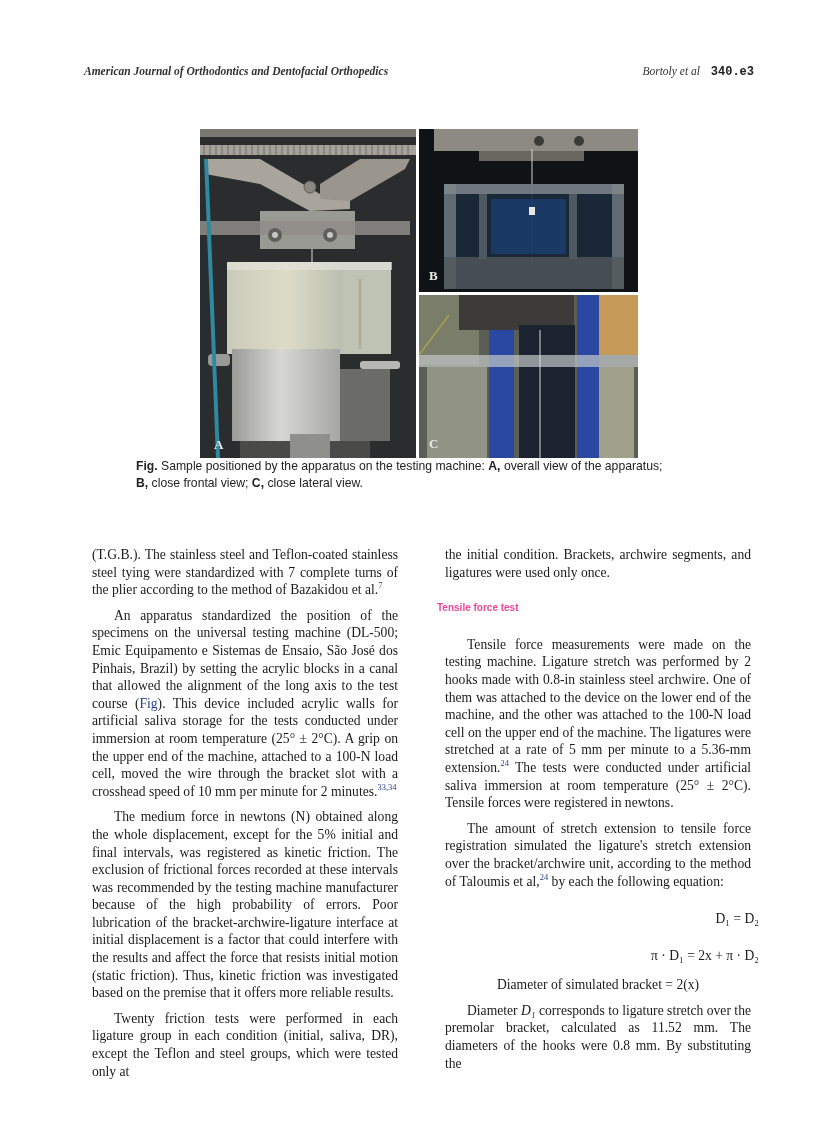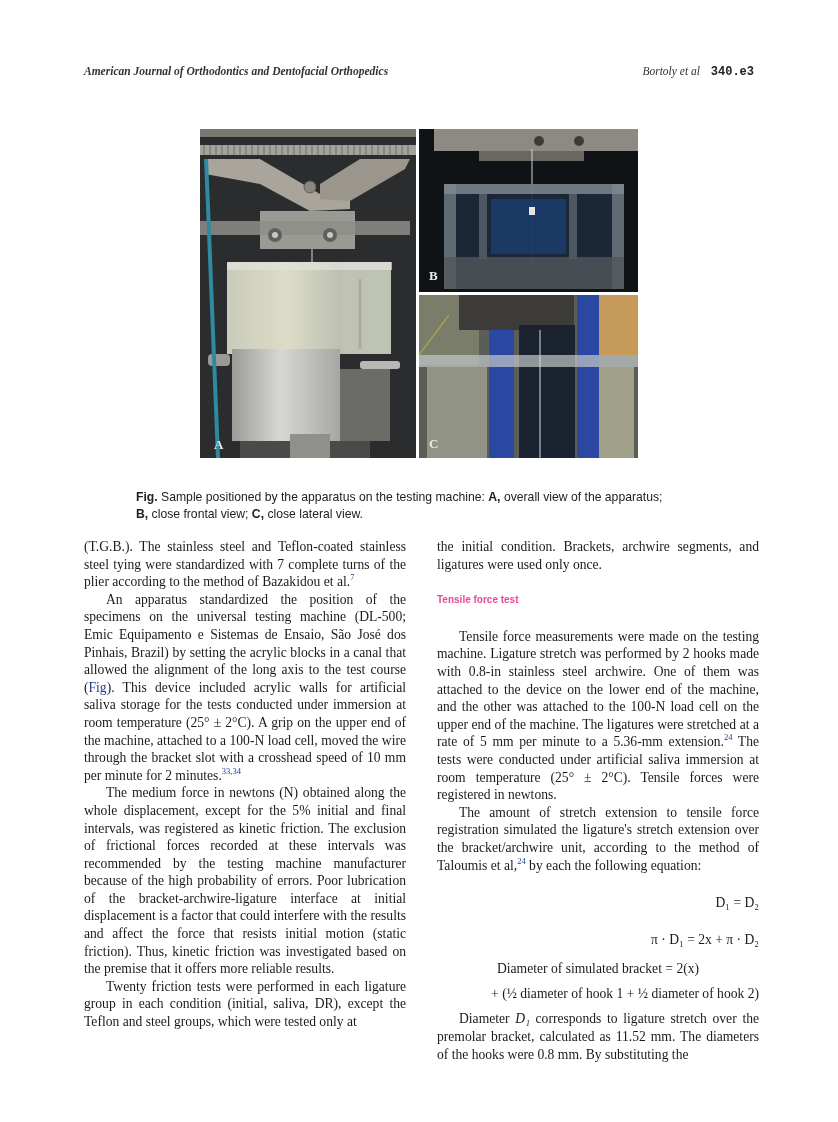--- a/index.html
+++ b/index.html
@@ -9,27 +9,27 @@
   .hdr-right .auth { font-family: "Liberation Serif", serif; font-style: italic; margin-right: 8px; }
   .hdr-right .pg { font-family: Liberation Mono, monospace; font-weight: bold; font-size: 12px; color: #222; }
 
   .figure { position: absolute; left: 200px; top: 129px; width: 438px; height: 329px; background: #fff; }
   .panel { position: absolute; overflow: hidden; }
   .panel-a { left: 0; top: 0; width: 216px; height: 329px; background: #2a2a2c; }
   .panel-b { left: 219px; top: 0; width: 219px; height: 163px; background: #121416; }
   .panel-c { left: 219px; top: 166px; width: 219px; height: 163px; background: #3a3c3a; }
   .plabel { position: absolute; font-family: "Liberation Serif", serif; font-size: 13px; color: #e8e8e8; font-weight: bold; }
 
-  .caption { position: absolute; left: 136px; top: 489px; width: 620px; font-family: "Liberation Sans", sans-serif; font-size: 12.2px; line-height: 17px; color: #222; }
+  .caption { position: absolute; left: 136px; top: 458px; width: 620px; font-family: "Liberation Sans", sans-serif; font-size: 12.2px; line-height: 17px; color: #222; }
   .caption b { font-weight: bold; }
 
   .col { position: absolute; top: 538px; width: 322px; font-family: "Liberation Serif", serif; font-size: 13.6px; line-height: 17.6px; color: #1a1a1a; text-align: justify; }
   .col-left { left: 84px; }
   .col-right { left: 437px; }
-  .col p { margin: 0; }
+  .col p { margin: 8px; }
   .col p.ind { text-indent: 22px; }
   .col sup { font-size: 8.5px; line-height: 0; vertical-align: 6px; color: #223a8f; }
   .col .ref { color: #223a8f; }
   .section-head { font-family: "Liberation Sans", sans-serif; font-weight: bold; font-size: 10px; margin: 18px 0 19px 0; color: #ec4899; text-align: left; }
   .eq { text-align: right; margin: 19px 0 12px 0; }
   .eq-line { text-align: center; }
   .eq-cont { text-align: right; margin-bottom: 8px; }
 </style>
 </head>
 <body>
@@ -182,15 +182,14 @@
 </div>
 
 <div class="col col-right">
   <p>the initial condition. Brackets, archwire segments, and ligatures were used only once.</p>
   <div class="section-head">Tensile force test</div>
   <p class="ind"><span>Tensile force measurements were made on the testing machine. Ligature stretch was performed by 2 hooks made with 0.8-in stainless steel archwire. One of them was attached to the device on the lower end of the machine, and the other was attached to the 100-N load cell on the upper end of the machine. The ligatures were stretched at a rate of 5 mm per minute to a 5.36-mm extension.</span><sup>24</sup><span> The tests were conducted under artificial saliva immersion at room temperature (25° ± 2°C). Tensile forces were registered in newtons.</span></p>
   <p class="ind"><span>The amount of stretch extension to tensile force registration simulated the ligature's stretch extension over the bracket/archwire unit, according to the method of Taloumis et al,</span><sup>24</sup><span> by each the following equation:</span></p>
   <div class="eq" style="margin-top:20px;">D₁ = D₂</div>
   <div class="eq">π · D₁ = 2x + π · D₂</div>
   <div class="eq-line">Diameter of simulated bracket = 2(x)</div>
-  <div class="eq-cont" style="margin-top:7px;">+ (½ diameter of hook 1 + ½ diameter of hook 2)</div>
   <p class="ind"><span>Diameter </span><i>D₁</i><span> corresponds to ligature stretch over the premolar bracket, calculated as 11.52 mm. The diameters of the hooks were 0.8 mm. By substituting the</span></p>
 </div>
 
 </body></html>

